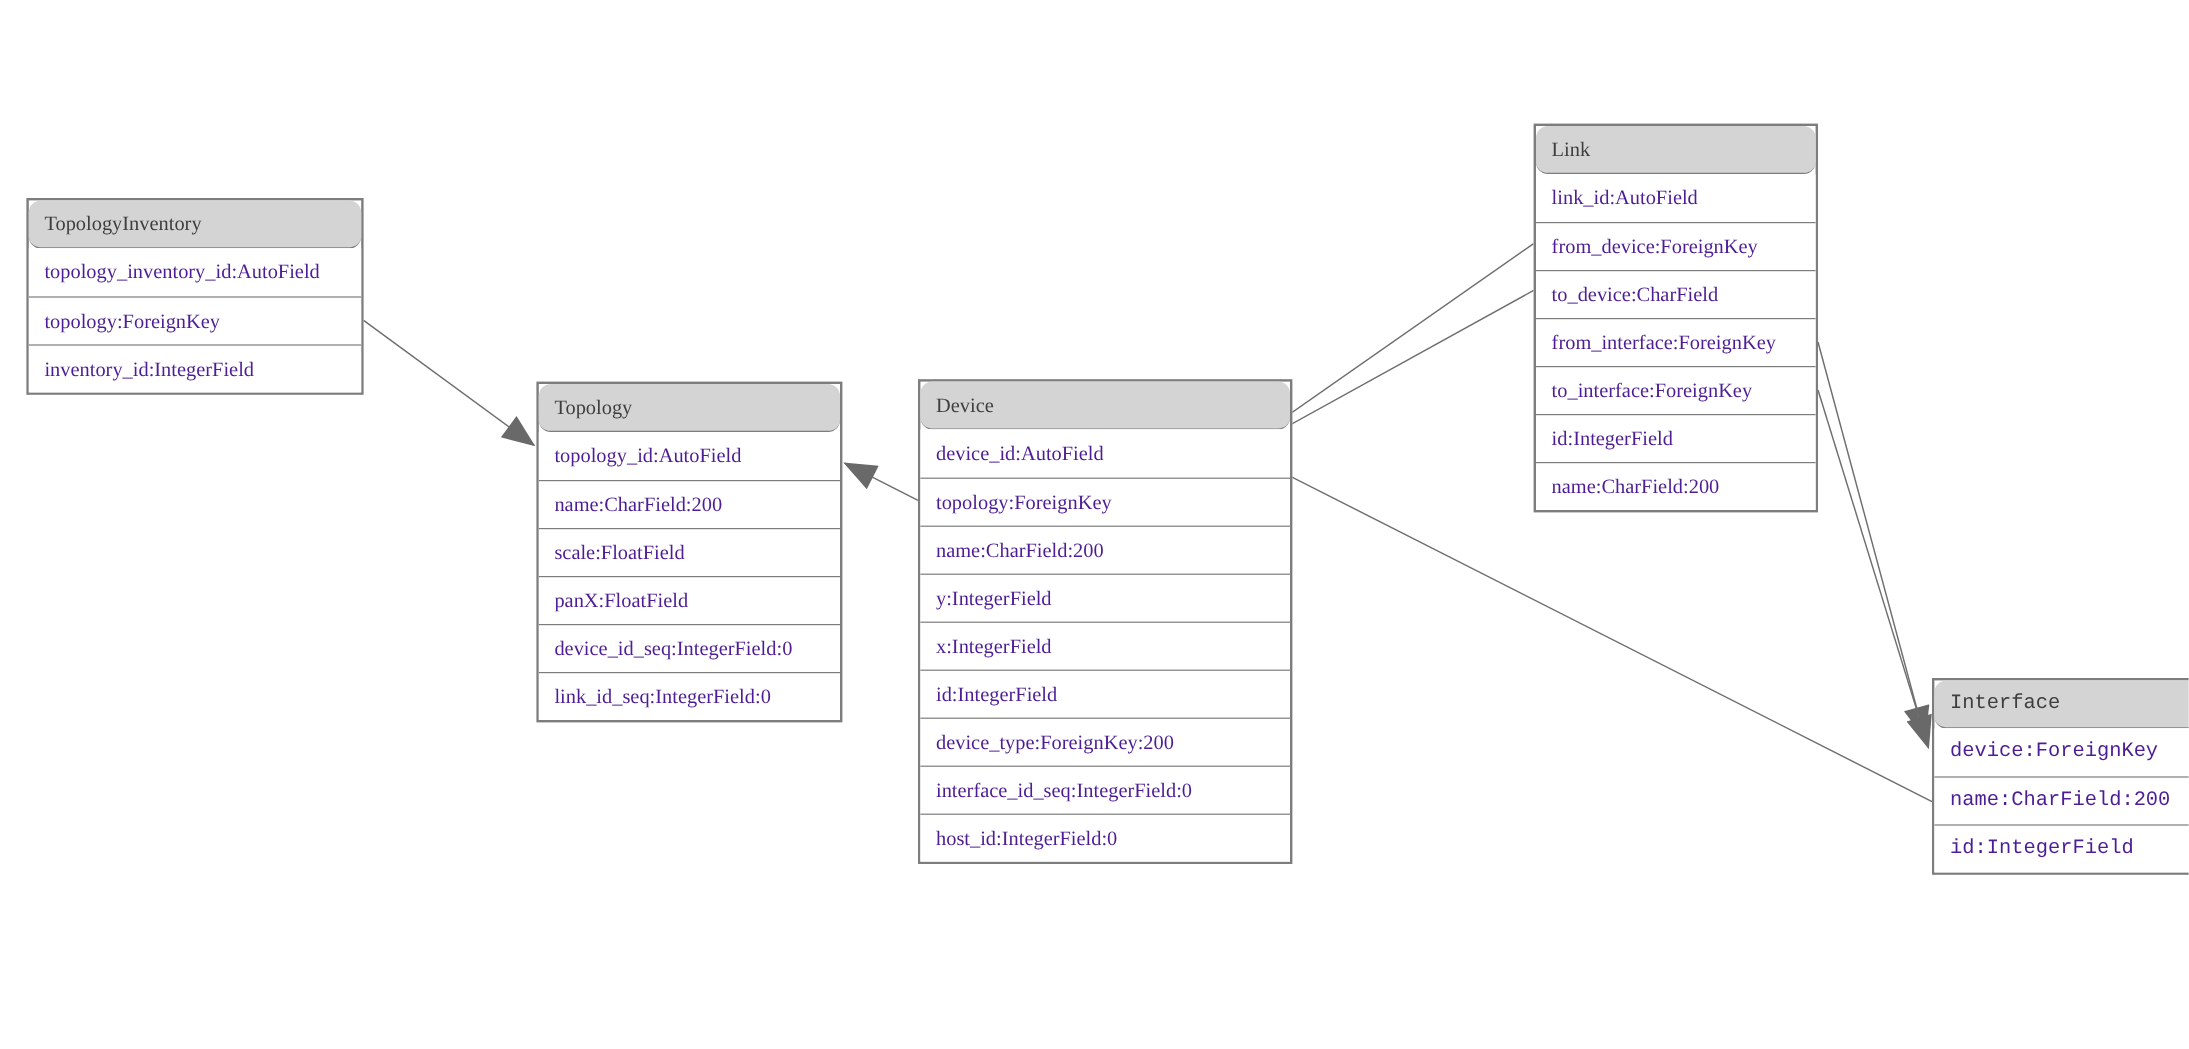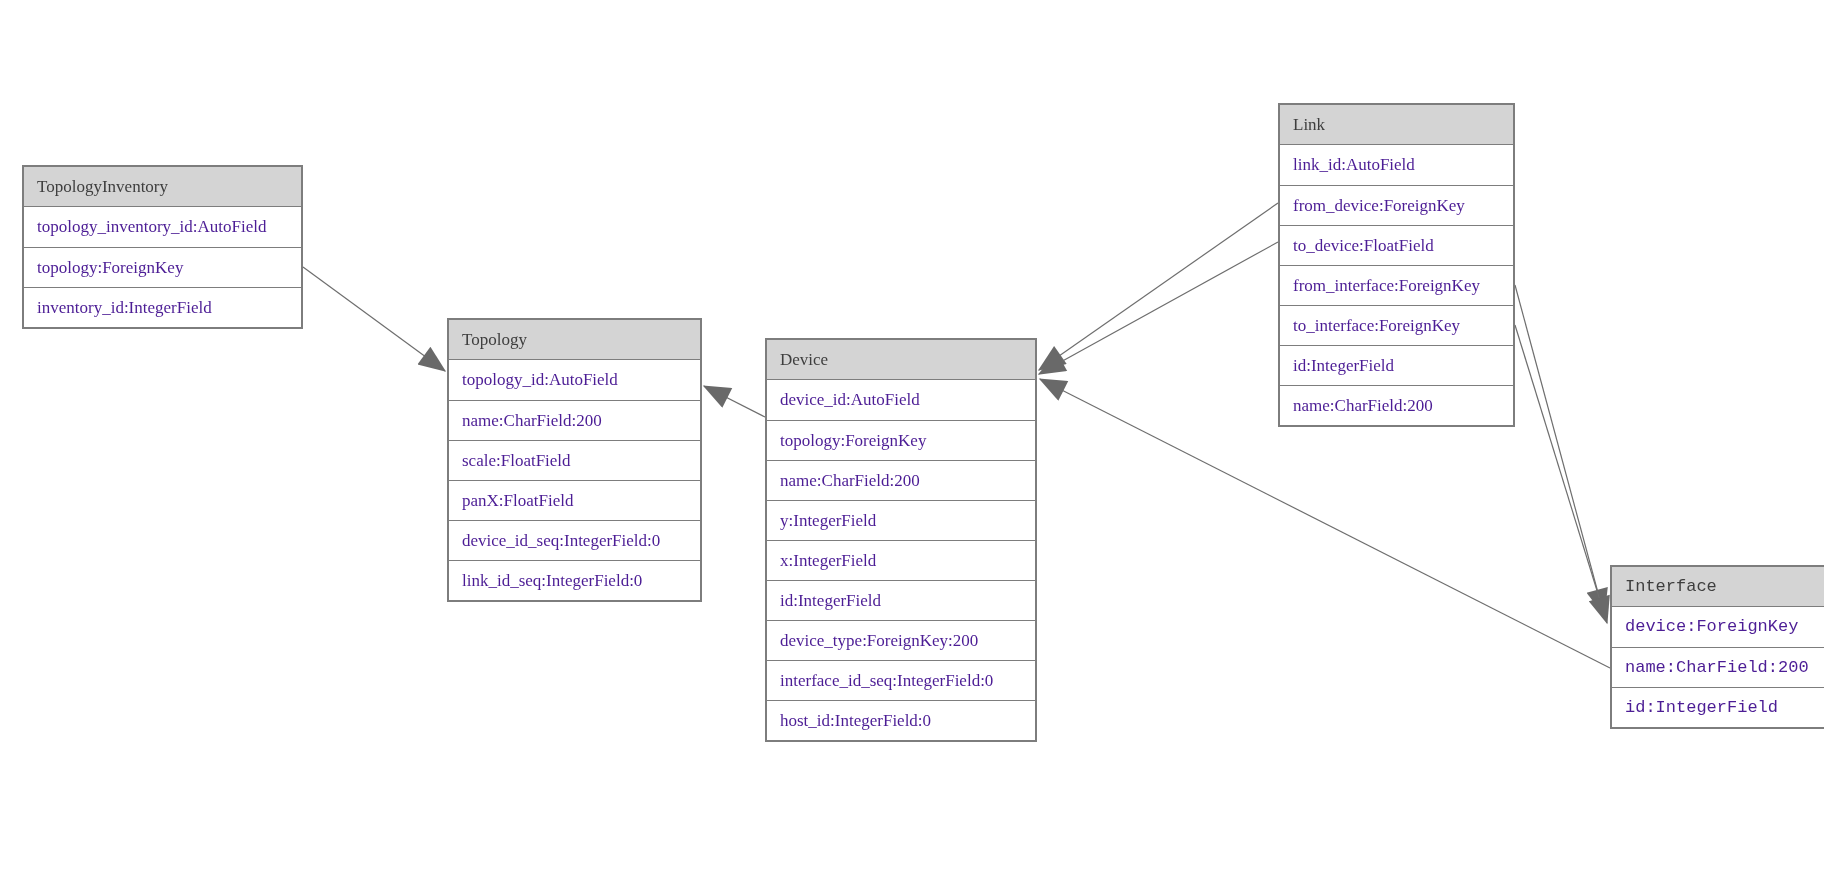--- a/index.html
+++ b/index.html
@@ -26,20 +26,21 @@
     background: #d4d4d4;
     height: 40px;
     line-height: 40px;
     padding: 0 13px;
     font-size: 17px;
     color: #3e3e3e;
     border-bottom: 1px solid #7d7d7d;
     box-sizing: border-box;
     white-space: nowrap;
     overflow: hidden;
+    border-radius: 10px;
   }
   .entity .row {
     height: 40px;
     line-height: 40px;
     padding: 0 13px;
     font-size: 17px;
     color: #4c1d95;
     border-top: 1px solid #7d7d7d;
     box-sizing: border-box;
     background: #ffffff;
@@ -81,38 +82,38 @@
   <div class="entity" style="left:447px; top:318px; width:255px;">
     <div class="hdr">Topology</div>
     <div class="row">topology_id:AutoField</div>
     <div class="row">name:CharField:200</div>
     <div class="row">scale:FloatField</div>
     <div class="row">panX:FloatField</div>
     <div class="row">device_id_seq:IntegerField:0</div>
     <div class="row">link_id_seq:IntegerField:0</div>
   </div>
 
-  <div class="entity" style="left:765px; top:316px; width:272px;margin-top:22px;">
+  <div class="entity" style="left:765px; top:316px; width:312px;">
     <div class="hdr">Device</div>
     <div class="row">device_id:AutoField</div>
     <div class="row">topology:ForeignKey</div>
     <div class="row">name:CharField:200</div>
     <div class="row">y:IntegerField</div>
     <div class="row">x:IntegerField</div>
     <div class="row">id:IntegerField</div>
     <div class="row">device_type:ForeignKey:200</div>
     <div class="row">interface_id_seq:IntegerField:0</div>
     <div class="row">host_id:IntegerField:0</div>
   </div>
 
   <div class="entity" style="left:1278px; top:103px; width:237px;">
     <div class="hdr">Link</div>
     <div class="row">link_id:AutoField</div>
     <div class="row">from_device:ForeignKey</div>
-    <div class="row">to_device:FloatField</div>
+    <div class="row">to_device:CharField</div>
     <div class="row">from_interface:ForeignKey</div>
     <div class="row">to_interface:ForeignKey</div>
     <div class="row">id:IntegerField</div>
     <div class="row">name:CharField:200</div>
   </div>
 
   <div class="entity" style="left:1610px; top:565px; width:231px;font-family:Liberation Mono, monospace;">
     <div class="hdr">Interface</div>
     <div class="row">device:ForeignKey</div>
     <div class="row">name:CharField:200</div>

